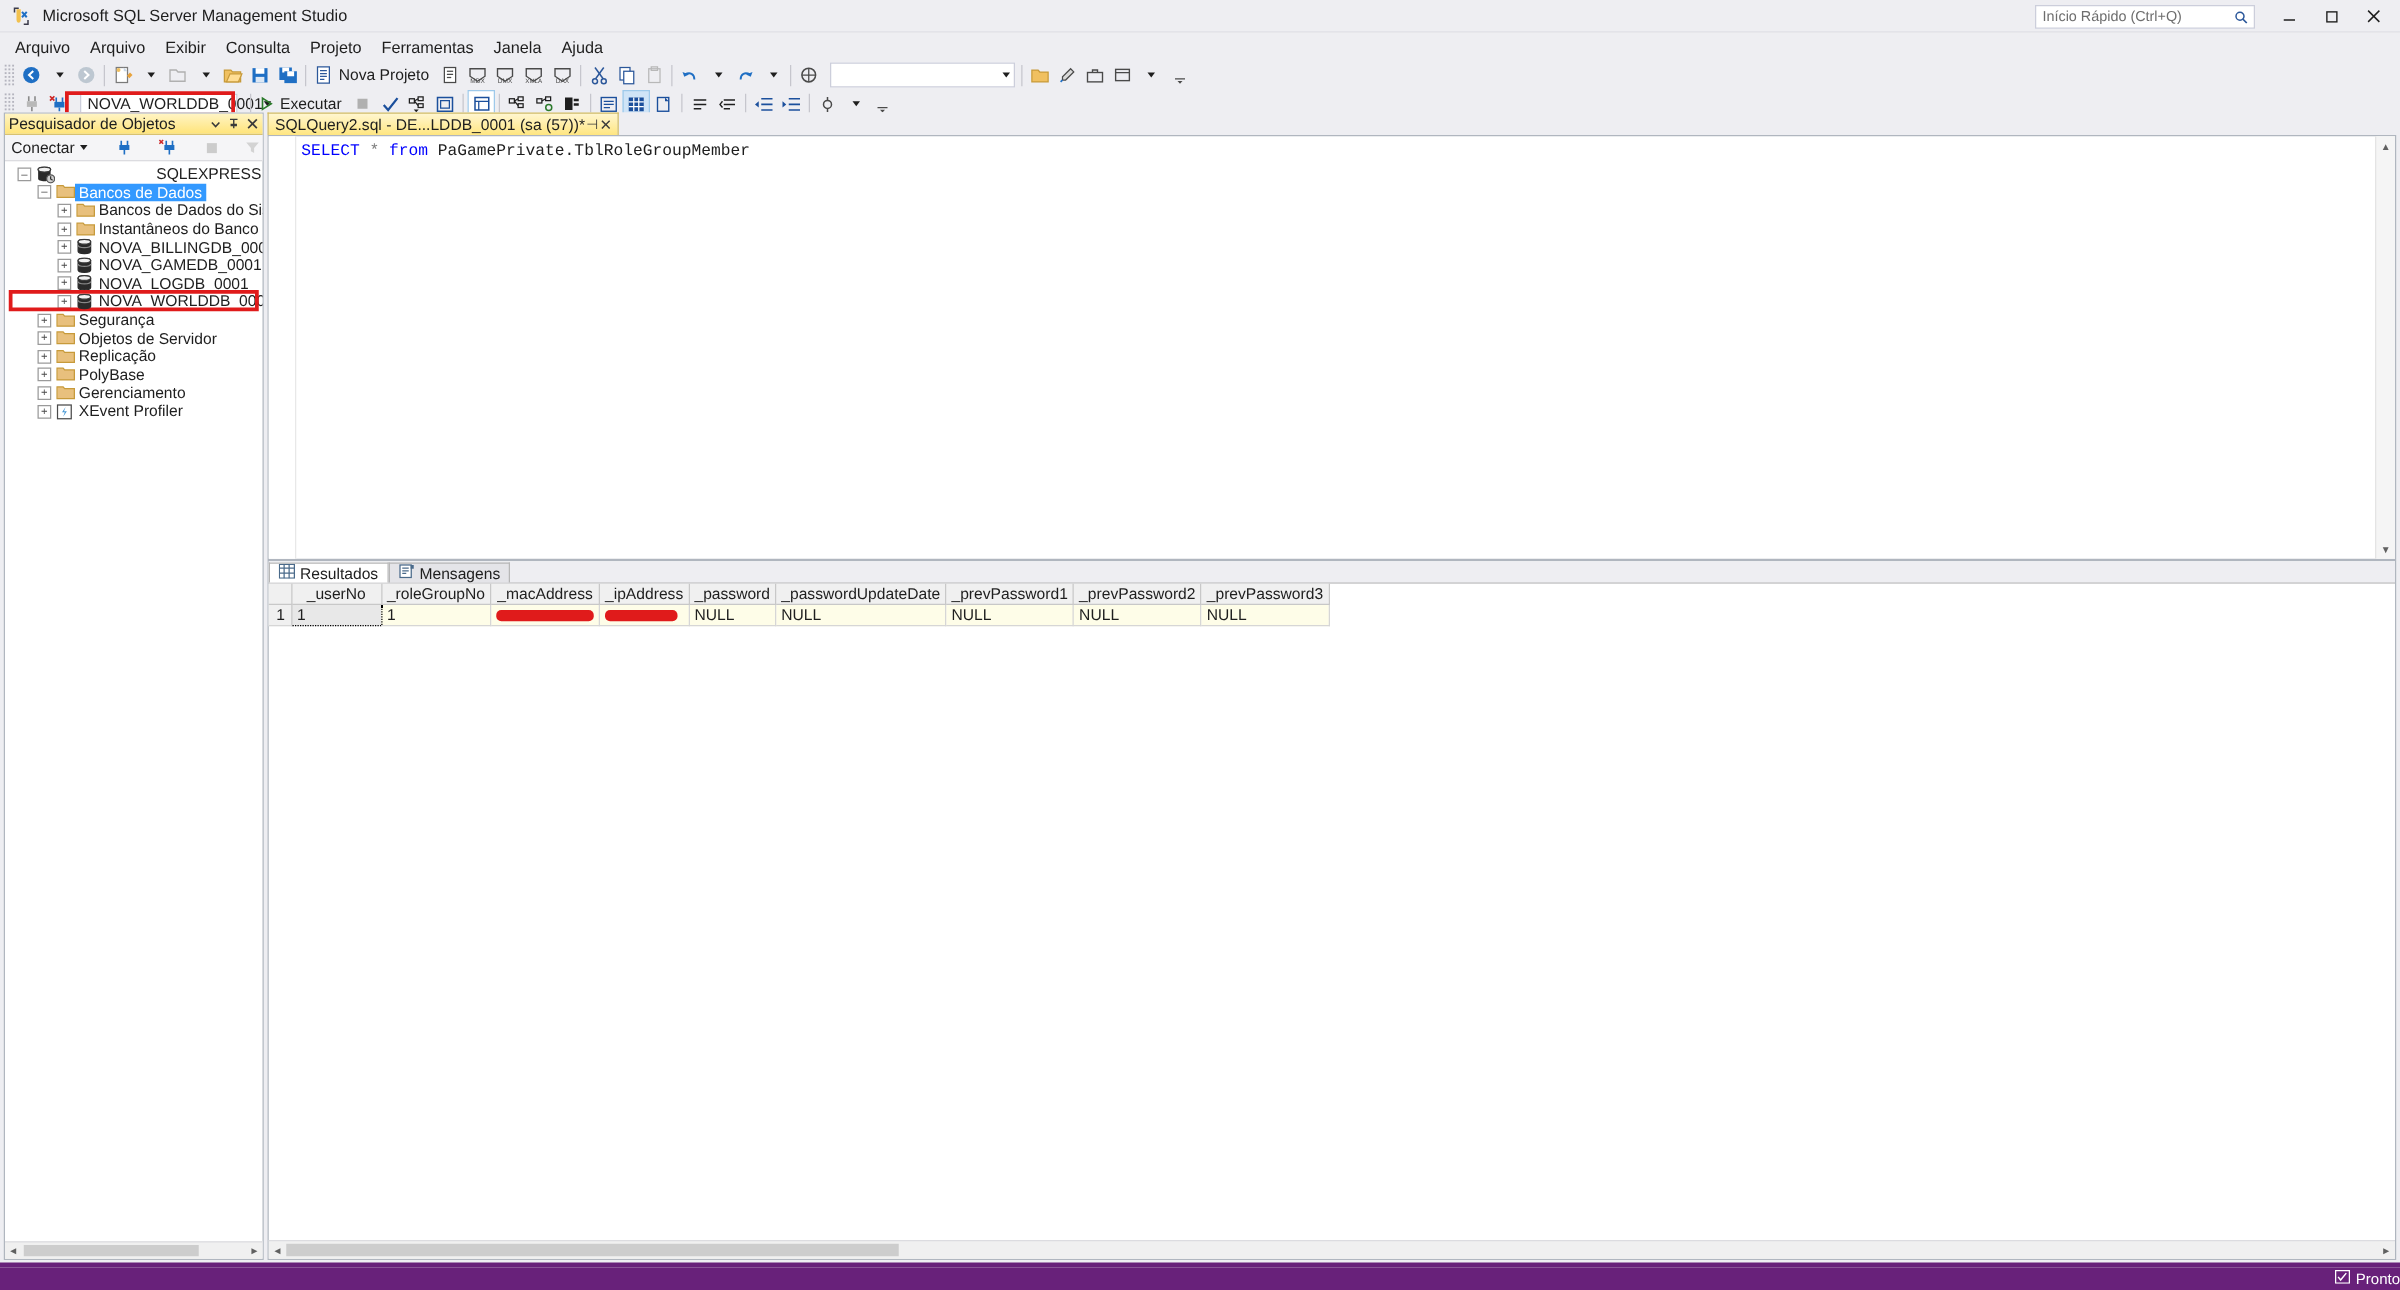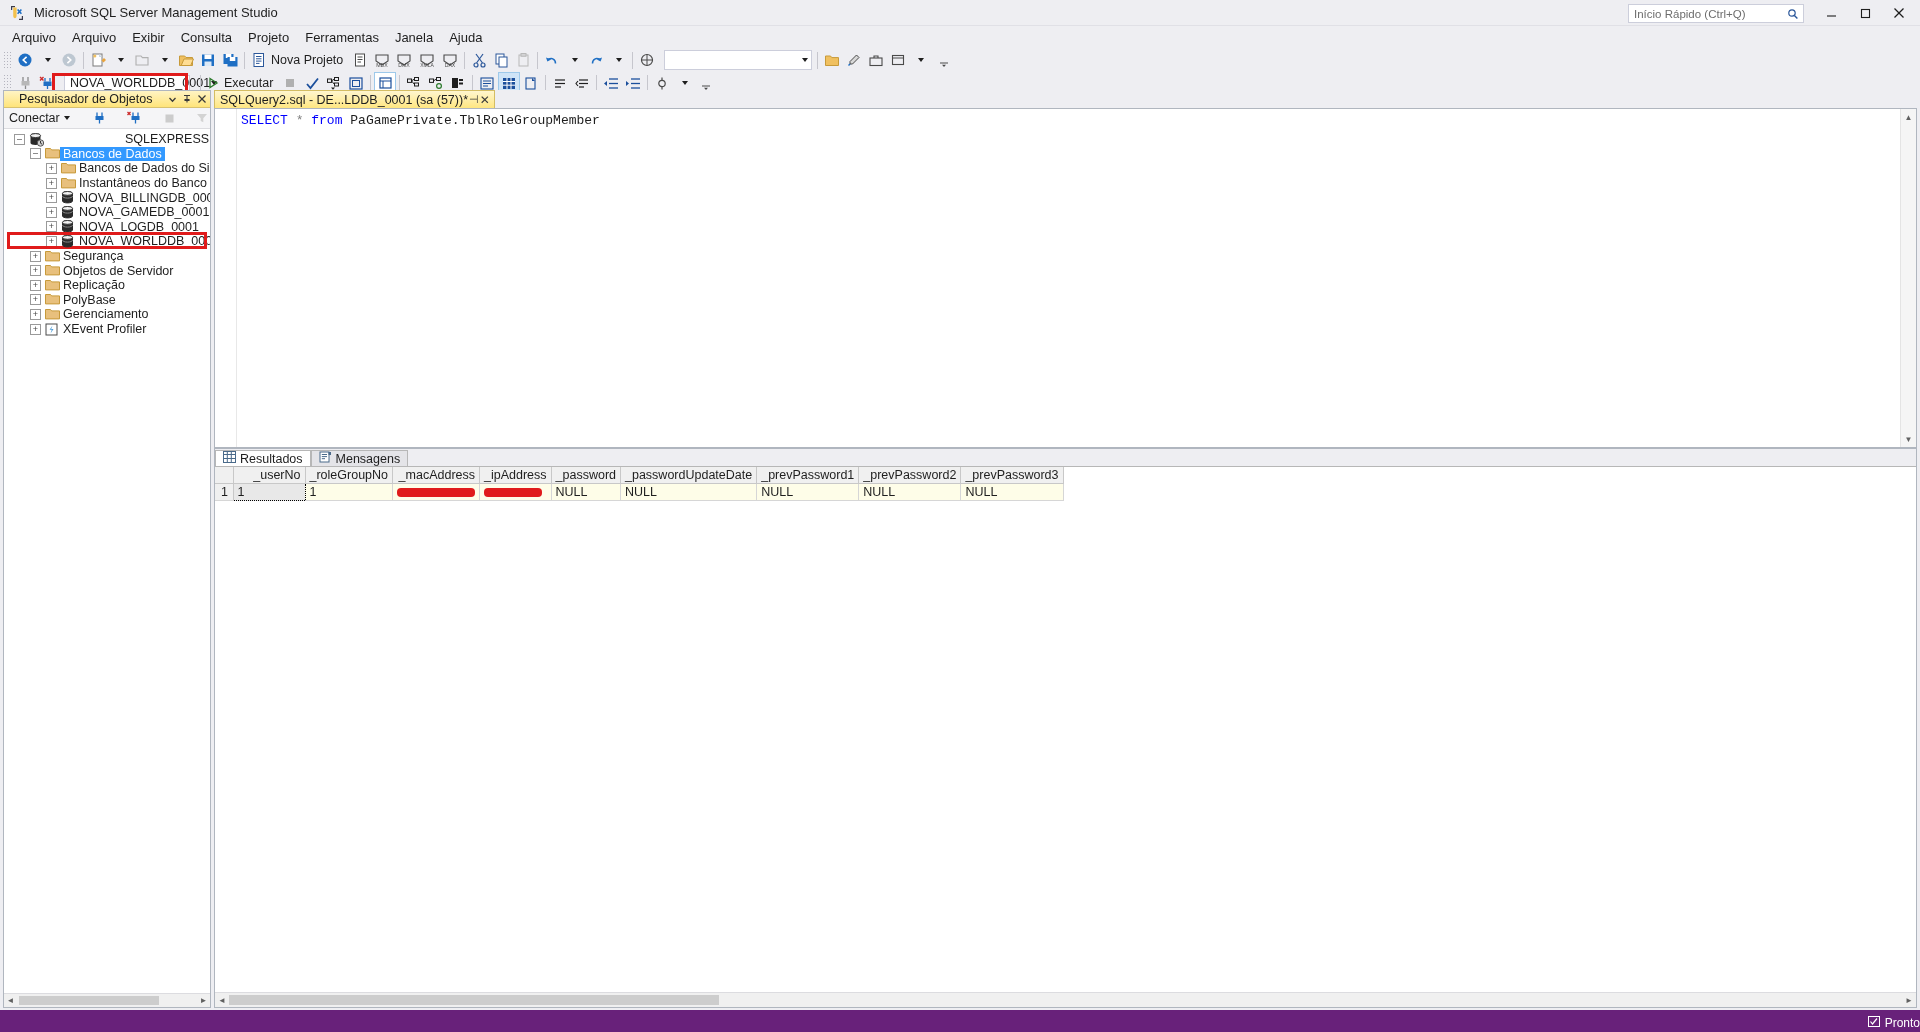--- a/index.html
+++ b/index.html
@@ -48,21 +48,21 @@
     height:20px;background:#fff;border:1px solid #cccedb;display:flex;align-items:center;
     justify-content:space-between;padding:0 3px 0 5px;font-size:12.5px;
   }
   .redbox{position:absolute;border:3px solid #e01b1b;pointer-events:none;}
   
   .workspace{position:absolute;left:0;top:90px;right:0;bottom:18px;background:#eeeef2;}
   
   .oe{position:absolute;left:3px;top:0;width:208px;bottom:6px;background:#fff;border:1px solid #b0b6bf;display:flex;flex-direction:column;}
   .oe-head{height:17px;background:#ffe89c;background:linear-gradient(#fff4c4,#ffe47a);
     display:flex;align-items:center;border-bottom:1px solid #d8c271;}
-  .oe-head-title{font-size:12.5px;padding-left:3px;flex:1;color:#1e1e1e;margin-left:12px;}
+  .oe-head-title{font-size:12.5px;padding-left:3px;flex:1;color:#1e1e1e;}
   .oe-head-btn{width:14px;height:15px;display:flex;align-items:center;justify-content:center;margin-right:1px;}
   .oe-tb{height:21px;background:#f5f5f7;display:flex;align-items:center;border-bottom:1px solid #dcdce0;gap:20px;}
   .oe-tb .cn{font-size:12.5px;padding:0 3px 0 5px;display:flex;align-items:center;gap:3px;}
   .oe-tree{flex:1;overflow:hidden;position:relative;padding-top:3px;}
   .tnode{height:14.6px;display:flex;align-items:center;position:relative;white-space:nowrap;}
   .exp{width:11px;height:11px;border:1px solid #9a9a9a;background:#fff;display:flex;
      align-items:center;justify-content:center;font-size:9px;line-height:9px;color:#4a4a4a;flex:0 0 auto;}
   .tlabel{font-size:12.5px;padding-left:3px;}
   .tlabel.sel{background:#3399ff;color:#fff;padding:0 3px;}
   .ico{width:15px;height:13px;margin-left:4px;flex:0 0 auto;position:relative;}
@@ -93,21 +93,21 @@
   
   .respane{flex:1;display:flex;flex-direction:column;background:#fff;border:1px solid #b0b6bf;position:relative;}
   .restabs{height:18px;background:#eeeef2;display:flex;align-items:flex-end;border-bottom:1px solid #b7b7b7;}
   .rtab{height:16px;display:flex;align-items:center;gap:4px;padding:0 7px;font-size:12.5px;border:1px solid #b7b7b7;
     background:#e4e4e8;border-bottom:none;}
   .rtab.active{background:#fff;}
   .grid{position:relative;background:#fff;}
   .grid table{border-collapse:collapse;}
   .grid th{
     background:#f0f0f0;border-right:1px solid #c8c8c8;border-bottom:1px solid #c8c8c8;
-    font-weight:normal;font-size:12.5px;text-align:right;padding:1px 4px;height:16px;color:#1e1e1e;
+    font-weight:normal;font-size:12.5px;text-align:center;padding:1px 4px;height:16px;color:#1e1e1e;
   }
   .grid th.rowhdr{width:18px;background:#f0f0f0;}
   .grid td{
     border-right:1px solid #d6d6d6;border-bottom:1px solid #d6d6d6;font-size:12.5px;
     padding:1px 4px;height:16px;background:#fefde8;
   }
   .grid td.rownum{background:#f0f0f0;text-align:left;width:18px;padding-left:6px;border-right:1px solid #c8c8c8;}
   .grid td.selcell{background:#e8e8e8;border:1px dotted #000;}
   .redact{display:inline-block;height:9px;background:#e01b1b;border-radius:4px;vertical-align:middle;}
   .res-hscroll{position:absolute;left:0;right:0;bottom:0;height:15px;background:#f0f0f0;border-top:1px solid #dcdce0;display:flex;align-items:center;}

